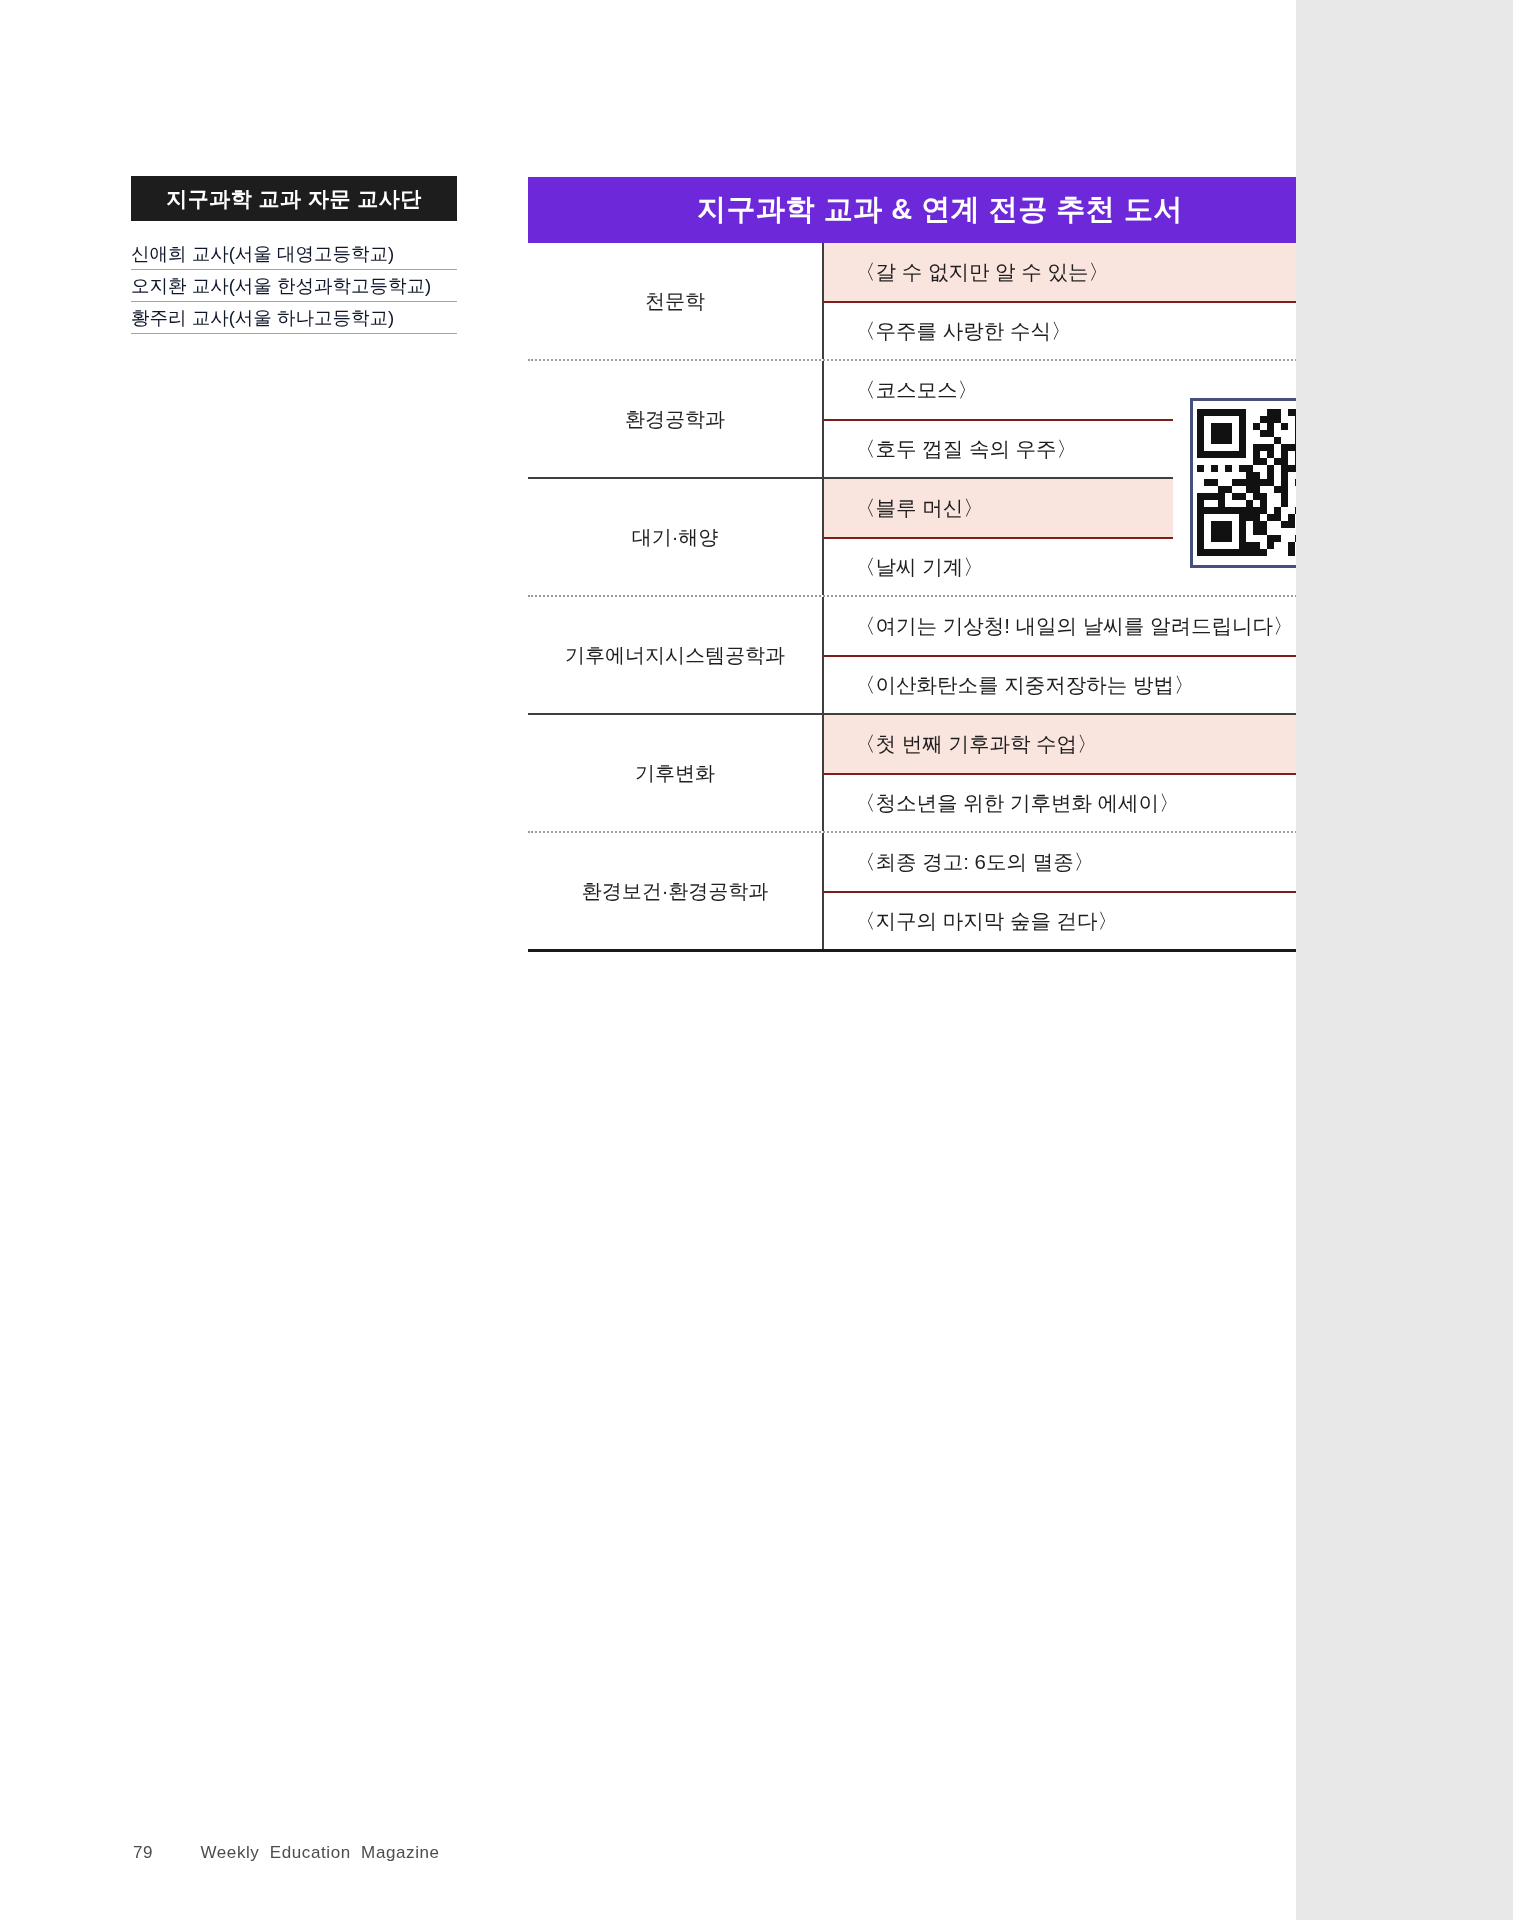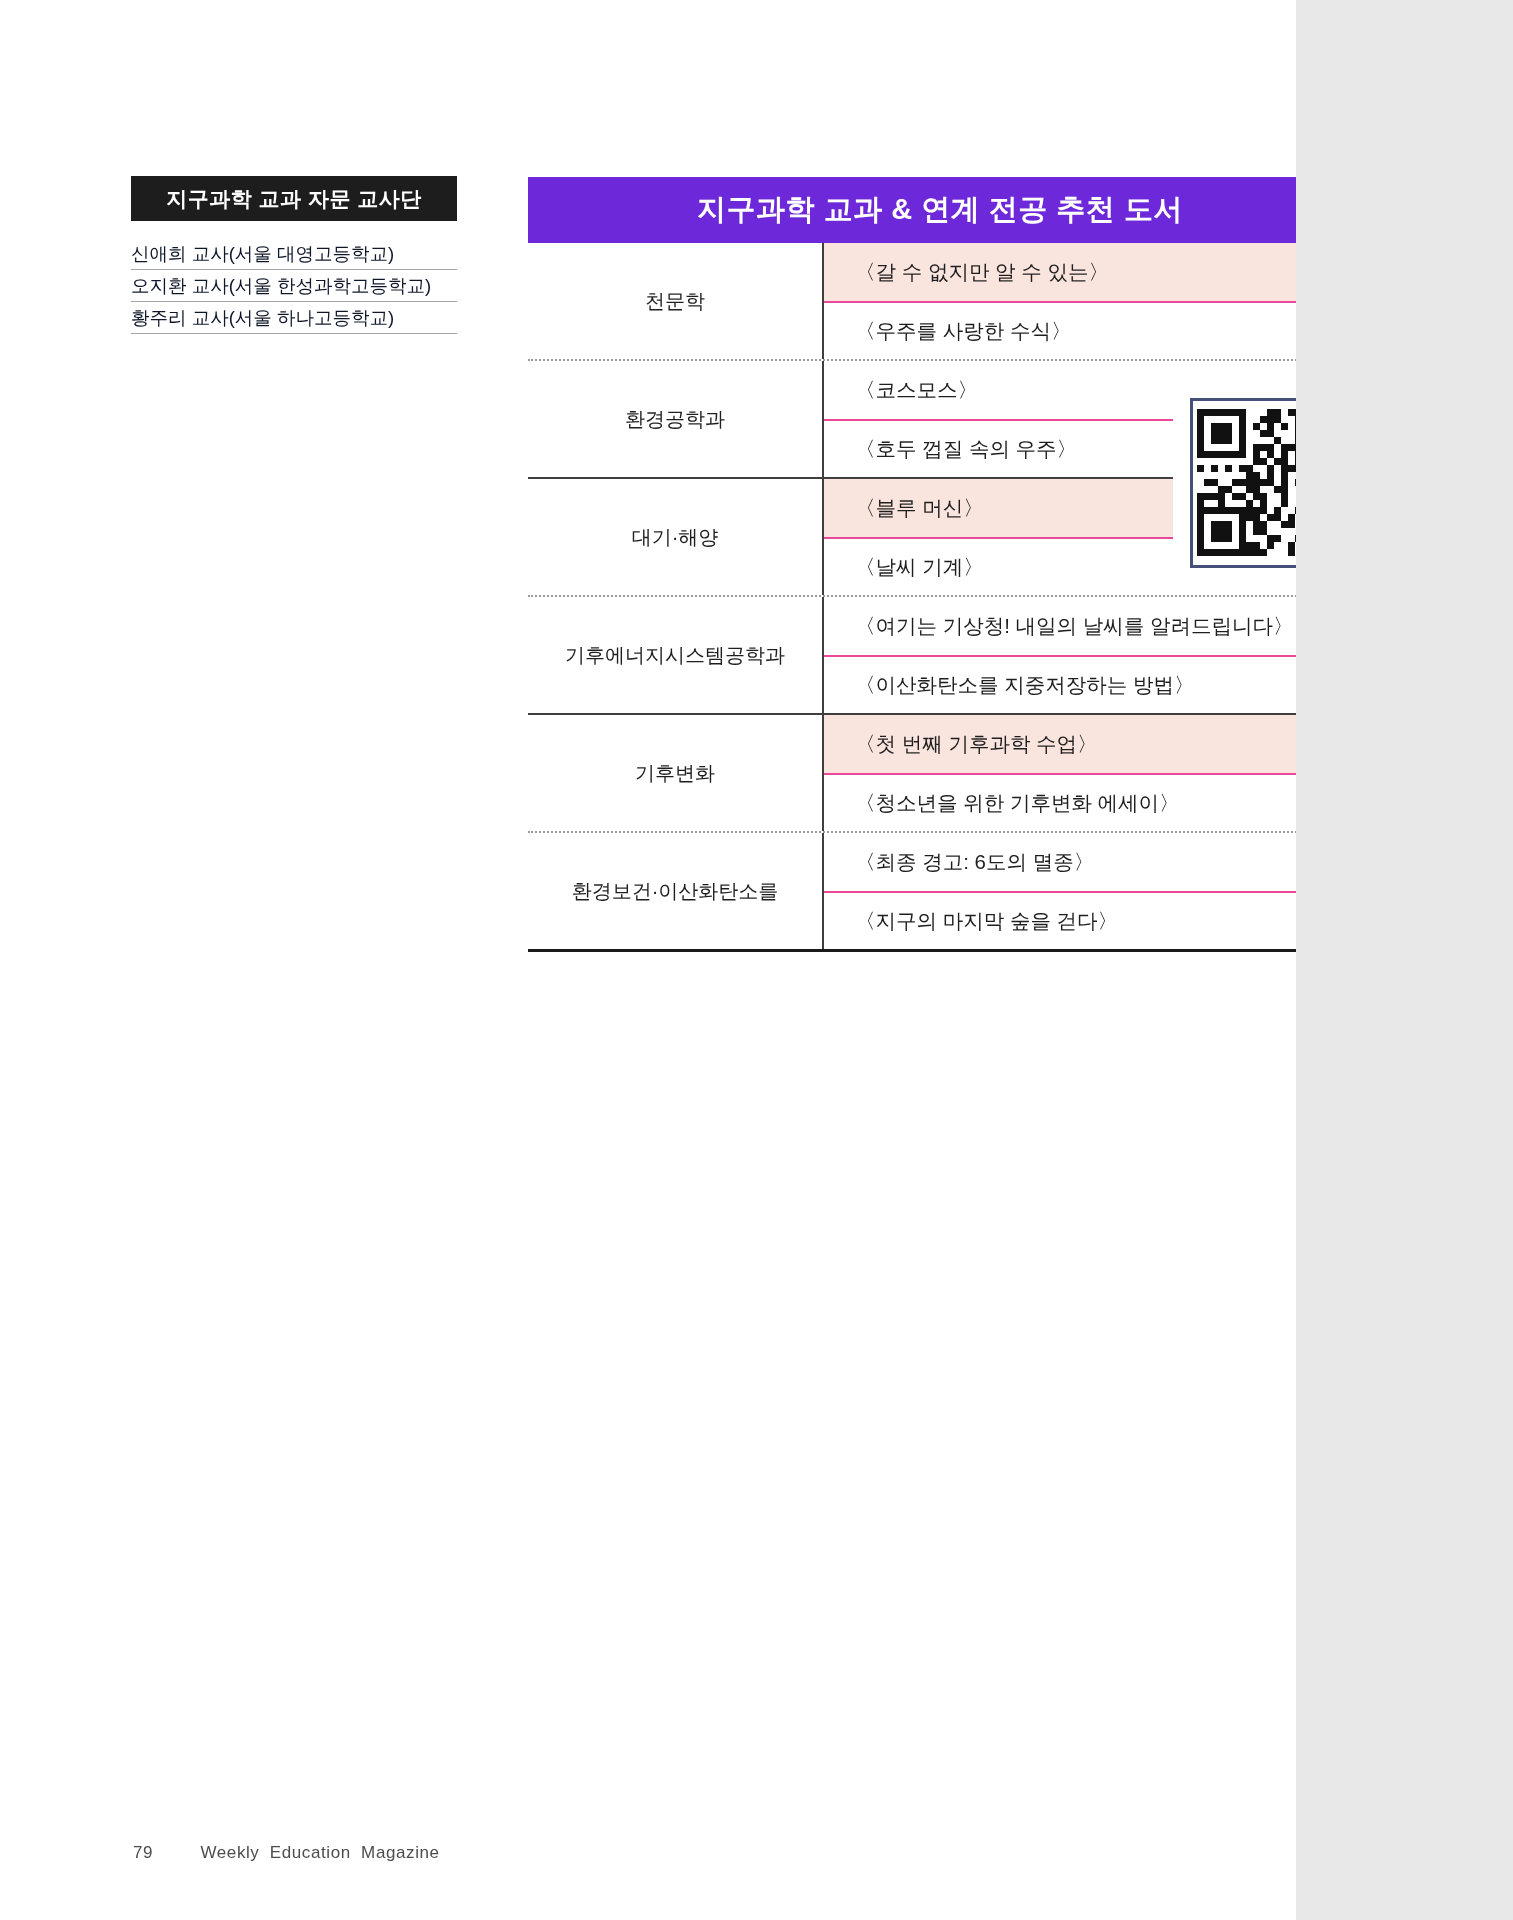--- a/index.html
+++ b/index.html
@@ -37,21 +37,21 @@
   .cat-cell {
     width:296px; border-right:2px solid #3f3f3f;
     display:flex; align-items:center; justify-content:center;
     font-size:20px; color:#1e1e1e; text-align:center;
   }
   .books { flex:1; display:flex; flex-direction:column; }
   .book-row {
     height:58px; display:flex; align-items:center; padding-left:31px;
     font-size:20.5px; color:#1e1e1e;
   }
-  .book-row + .book-row { border-top:2px solid #ec4899; }
+  .book-row + .book-row { border-top:2px solid #7f1d1d; }
   .book-row.pink { background:#fae4de; }
   
   .qr-patch { position:absolute; left:1173px; top:383px; width:183px; height:194px; background:#ffffff; }
   .qr-box {
     position:absolute; left:1190px; top:398px; width:162px; height:170px;
     background:#ffffff; border:3px solid #46517b;
     display:flex; align-items:center; justify-content:center;
   }
   .qr-box svg { display:block; }
   
@@ -106,21 +106,21 @@
         </div>
       </div>
       <div class="group div-solid">
         <div class="cat-cell">기후변화</div>
         <div class="books">
           <div class="book-row pink">〈첫 번째 기후과학 수업〉</div>
           <div class="book-row">〈청소년을 위한 기후변화 에세이〉</div>
         </div>
       </div>
       <div class="group div-dotted">
-        <div class="cat-cell">환경보건·이산화탄소를</div>
+        <div class="cat-cell">환경보건·환경공학과</div>
         <div class="books">
           <div class="book-row">〈최종 경고: 6도의 멸종〉</div>
           <div class="book-row">〈지구의 마지막 숲을 걷다〉</div>
         </div>
       </div>
     </div>
 
   <div class="qr-patch"></div>
   <div class="qr-box">
     <svg id="qr-svg" width="148" height="156" viewBox="0 0 148 156">

